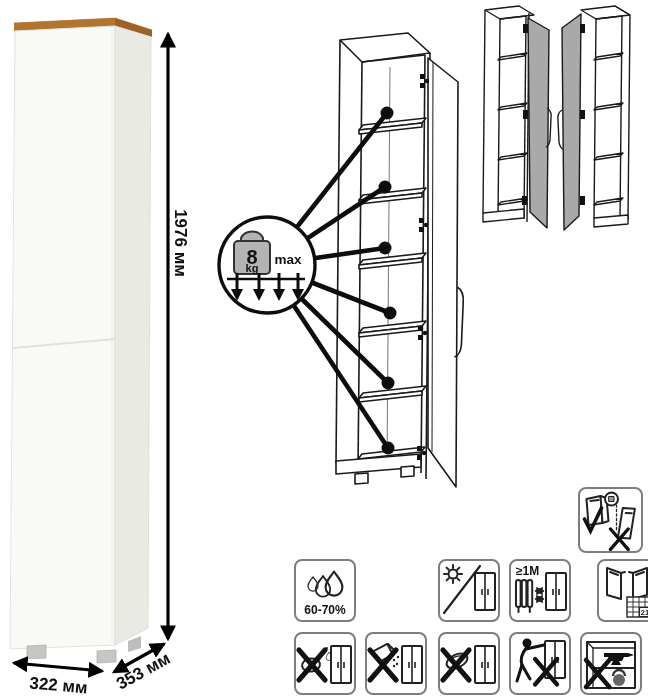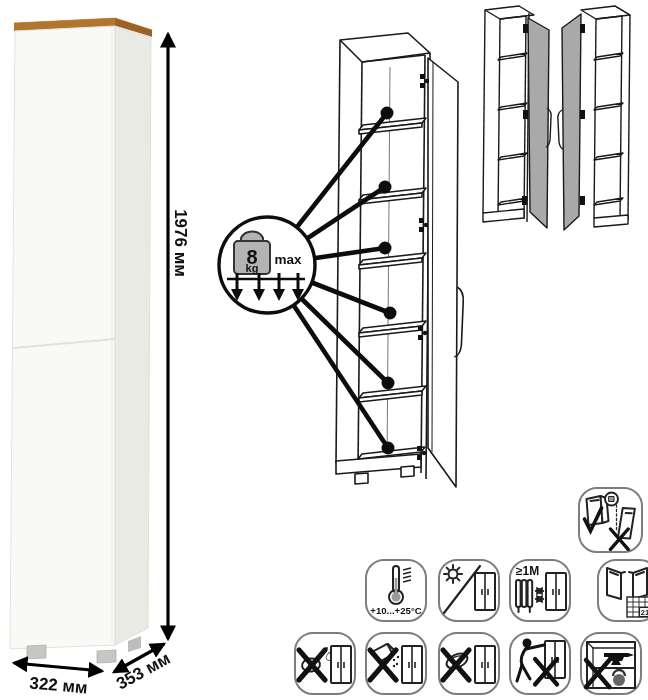--- a/index.html
+++ b/index.html
@@ -1,20 +1,20 @@
 <!DOCTYPE html>
 <html><head>
 <meta charset="utf-8">
 <style>
   html,body{margin:0;padding:0;background:#fff;}
   .screen{position:relative;width:648px;height:700px;background:#fff;overflow:hidden;
           font-family:"Liberation Sans", sans-serif;}
   .abs{position:absolute;}
   .icon-box{position:absolute;width:58px;height:59px;background:#fff;
-            border:2px solid #7d7d7d;border-radius:19px;}
+            border:2px solid #7d7d7d;border-radius:8px;}
   .icon-box svg{display:block;width:100%;height:100%;}
   svg text{font-family:"Liberation Sans", sans-serif;}
   .dim-label{font-weight:bold;fill:#111;font-size:17px;}
   .ic{stroke:#222;stroke-width:2;fill:none;stroke-linecap:round;stroke-linejoin:round;}
   .ic-lbl{font-weight:bold;fill:#111;}
 </style>
 </head>
 <body>
 
 <div class="screen">
@@ -237,38 +237,31 @@
           <polygon points="38,20 50,18 52,48 40,50" fill="#fff"></polygon>
           <line x1="42" y1="24" x2="48" y2="23"></line>
         </g>
         <line x1="36" y1="16" x2="36" y2="42" stroke-dasharray="2,2.5" stroke-width="1.3"></line>
       </g>
       <path d="M4,30 L10,42 L21,19" fill="none" stroke="#111" stroke-width="3.6" stroke-linecap="round"></path>
       <use href="#xg" transform="translate(30,40) scale(0.68)"></use>
     </svg>
   </div>
 
-
-  <div class="icon-box" style="left:365px;top:559px">
+  <div class="icon-box" style="left:294px;top:559px">
     <svg viewBox="0 0 58 59">
       <g class="ic">
-        <rect x="26" y="5" width="6" height="26" rx="3"></rect>
-        <circle cx="29" cy="36" r="7"></circle>
-      </g>
-      <circle cx="29" cy="36" r="4.5" fill="#9a9a9a"></circle>
-      <rect x="27.7" y="17" width="2.6" height="17" fill="#9a9a9a"></rect>
-      <g stroke="#222" stroke-width="1.6">
-        <line x1="36" y1="9" x2="44" y2="7"></line>
-        <line x1="36" y1="13" x2="44" y2="11"></line>
-        <line x1="36" y1="17" x2="44" y2="15"></line>
-        <line x1="36" y1="21" x2="44" y2="19"></line>
-      </g>
-      <text x="29" y="53" text-anchor="middle" font-size="9.6" class="ic-lbl">+10...+25°C</text>
-    </svg>
-  </div>
+        <use href="#drop" transform="translate(17,22) scale(0.62)"></use>
+        <use href="#drop" transform="translate(27,24) scale(0.9)"></use>
+        <use href="#drop" transform="translate(38,21) scale(1.05)"></use>
+      </g>
+      <text x="29" y="53" text-anchor="middle" font-size="12" class="ic-lbl">60-70%</text>
+    </svg>
+  </div>
+
 
   <div class="icon-box" style="left:438px;top:559px">
     <svg viewBox="0 0 58 59">
       <g class="ic" stroke-width="1.8">
         <circle cx="13" cy="13" r="4.5"></circle>
         <g>
           <line x1="13" y1="4" x2="13" y2="7"></line>
             <line x1="13" y1="19" x2="13" y2="22"></line>
           <line x1="4" y1="13" x2="7" y2="13"></line>
             <line x1="19" y1="13" x2="22" y2="13"></line>

